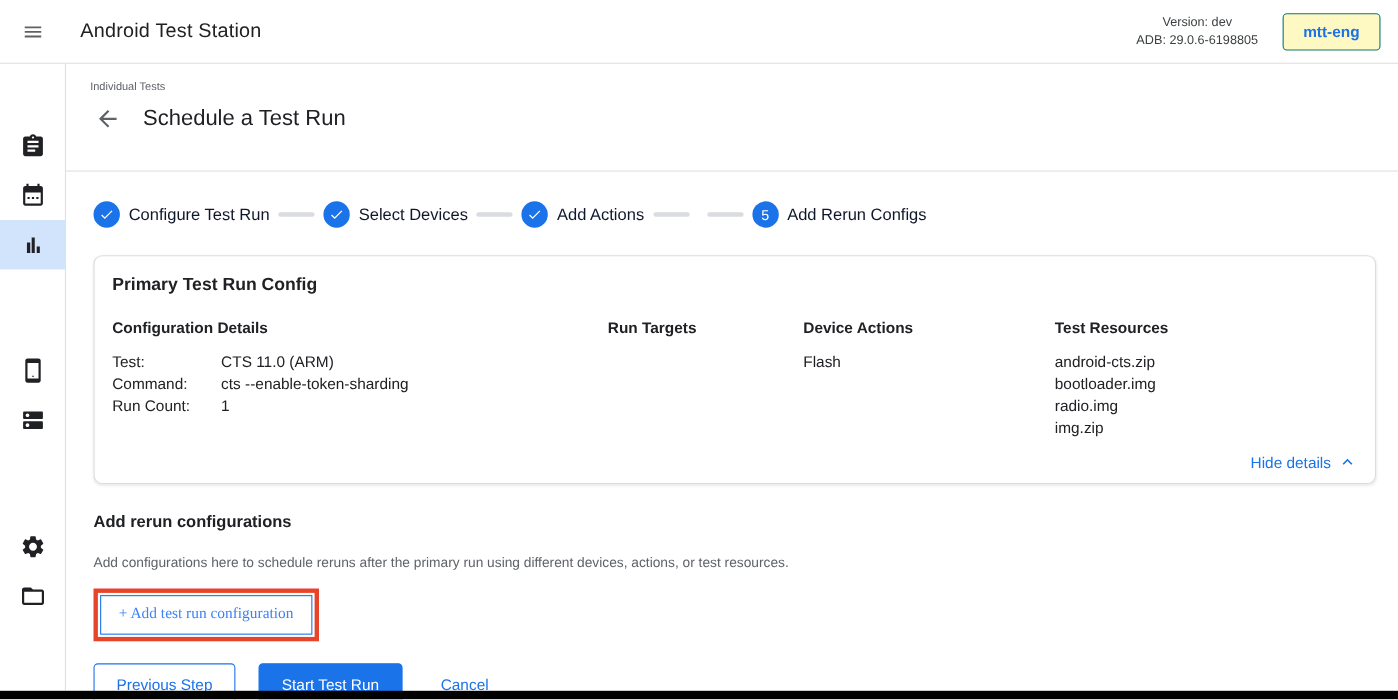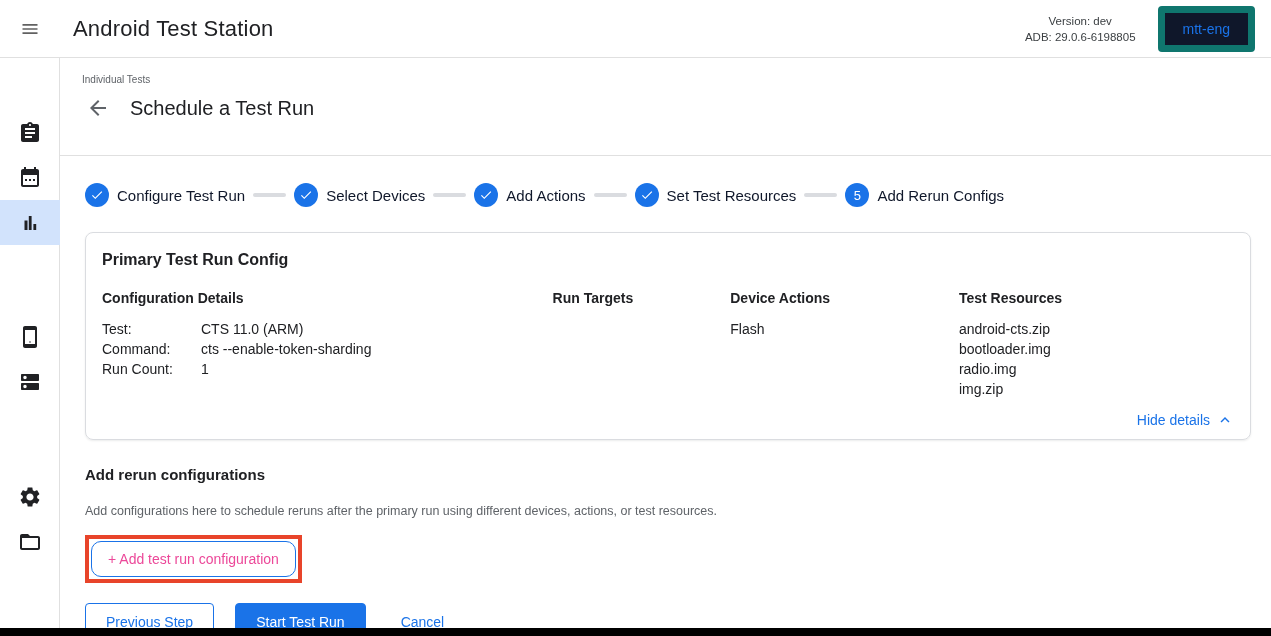--- a/index.html
+++ b/index.html
@@ -3,24 +3,24 @@
 <meta charset="utf-8">
 <style>
   * { margin:0; padding:0; box-sizing:border-box; }
   html,body { background:#fff; }
   body { font-family:"Liberation Sans", sans-serif; color:#202124; }
   .screen { position:relative; width:1271px; height:636px; background:#fff; overflow:hidden; }
 
   
   .appbar { height:58px; display:flex; align-items:center; border-bottom:1px solid #e0e0e0; padding:0 16px 0 0; }
   .menu-btn { width:60px; height:58px; display:flex; align-items:center; justify-content:center; color:#616161; cursor:pointer; background:none; border:none; }
-  .app-title { font-size:22px; color:#202124; margin-left:13px; letter-spacing:.2px; }
+  .app-title { font-size:18px; color:#202124; margin-left:13px; letter-spacing:.2px; }
   .appbar-spacer { flex:1; }
   .version-block { text-align:center; font-size:11.5px; color:#3c4043; line-height:16px; margin-right:22px; }
-  .account-btn { border:7px solid #0f766e; color:#1a73e8; background:#0f172a; border-radius:4px; font-size:14px; padding:8px 18px; cursor:pointer; font-family:inherit; }
+  .account-btn { border:1px solid #0f766e; color:#1a73e8; background:#fef9c3; border-radius:4px; font-size:14px; padding:8px 18px; cursor:pointer; font-family:inherit;font-weight:bold; }
 
   
   .body-row { display:flex; height:570px; }
   .sidebar { width:60px; border-right:1px solid #e0e0e0; padding-top:52px; flex-shrink:0; }
   .side-item { width:60px; height:45px; display:flex; align-items:center; justify-content:center; color:#202124; cursor:pointer; }
   .side-item.selected { background:#d2e3fc; }
   .side-gap-1 { height:69px; } .side-gap-2 { height:70px; }
 
   .main { flex:1; min-width:0; }
   .page-header { padding:16px 0 0 22px; border-bottom:1px solid #e0e0e0; height:98px; }
@@ -45,21 +45,21 @@
   .col-header { font-size:14px; font-weight:bold; color:#202124; margin-bottom:13px; }
   .kv { display:grid; grid-template-columns:99px 1fr; font-size:14px; line-height:20px; color:#202124; }
   .plain-item { font-size:14px; line-height:20px; color:#202124; }
   .hide-details-row { display:flex; justify-content:flex-end; align-items:center; margin-top:12px; }
   .hide-details { display:flex; align-items:center; gap:6px; color:#1a73e8; font-size:14px; background:none; border:none; cursor:pointer; font-family:inherit; }
 
   
   .rerun-title { font-size:15px; font-weight:bold; margin-top:26px; color:#202124; }
   .rerun-desc { font-size:12.5px; color:#5f6368; margin-top:21px; }
   .highlight-box { display:inline-block; border:4px solid #e8442a; padding:2px; margin-top:17px; }
-  .add-config-btn { background:#fff; border:1px solid #1a73e8; color:#ec4899; border-radius:10px; font-size:14px; padding:9px 16px; cursor:pointer; font-family:Liberation Sans, sans-serif; }
+  .add-config-btn { background:#fff; border:1px solid #1a73e8; color:#3b82f6; border-radius:0; font-size:14px; padding:9px 16px; cursor:pointer; font-family:Liberation Serif, serif; }
 
   
   .footer-row { display:flex; align-items:center; margin-top:20px; }
   .btn-outline { background:#fff; border:1px solid #1a73e8; color:#1a73e8; border-radius:4px; font-size:14px; padding:10px 20px; cursor:pointer; font-family:inherit; }
   .btn-filled { background:#1a73e8; border:1px solid #1a73e8; color:#fff; border-radius:4px; font-size:14px; padding:10px 20px; cursor:pointer; margin-left:21px; font-family:inherit; }
   .btn-text { background:none; border:none; color:#1a73e8; font-size:14px; padding:10px 16px; cursor:pointer; margin-left:19px; font-family:inherit; }
 
   .bottom-bar { position:absolute; left:0; bottom:0; width:1271px; height:8px; background:#000; }
   svg { display:block; }
 </style>
@@ -185,30 +185,20 @@
             <span class="step-badge">
                 <span>
                   <svg width="14" height="14" viewBox="0 0 24 24" fill="#fff">
                     <path d="M9 16.17 4.83 12l-1.42 1.41L9 19 21 7l-1.41-1.41z"></path>
                   </svg>
                 </span>
               </span>
             <span class="step-label">Add Actions</span>
           </div>
           <div class="connector"></div>
-          <div class="step">
-            <span class="step-badge">
-                <span>
-                  <svg width="14" height="14" viewBox="0 0 24 24" fill="#fff">
-                    <path d="M9 16.17 4.83 12l-1.42 1.41L9 19 21 7l-1.41-1.41z"></path>
-                  </svg>
-                </span>
-              </span>
-            <span class="step-label">Set Test Resources</span>
-          </div>
           <div class="connector"></div>
           <div class="step">
             <span class="step-badge">5</span>
             <span class="step-label">Add Rerun Configs</span>
           </div>
         </div>
 
         
         <section class="card">
           <div class="card-title">Primary Test Run Config</div>

